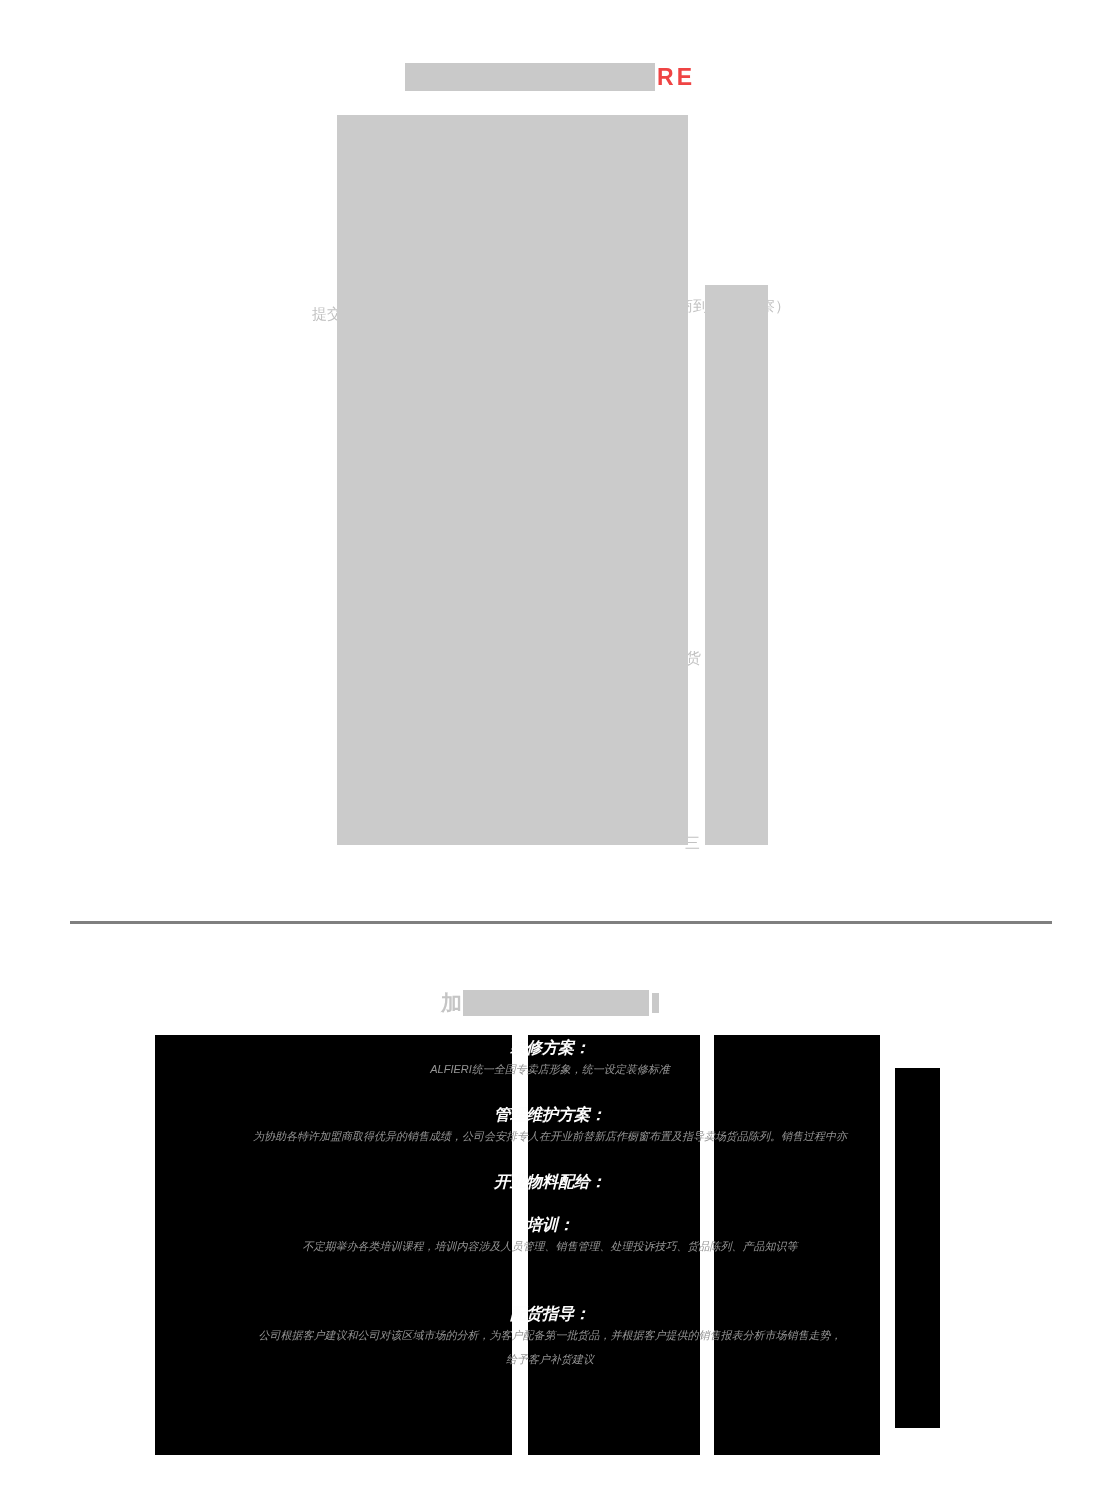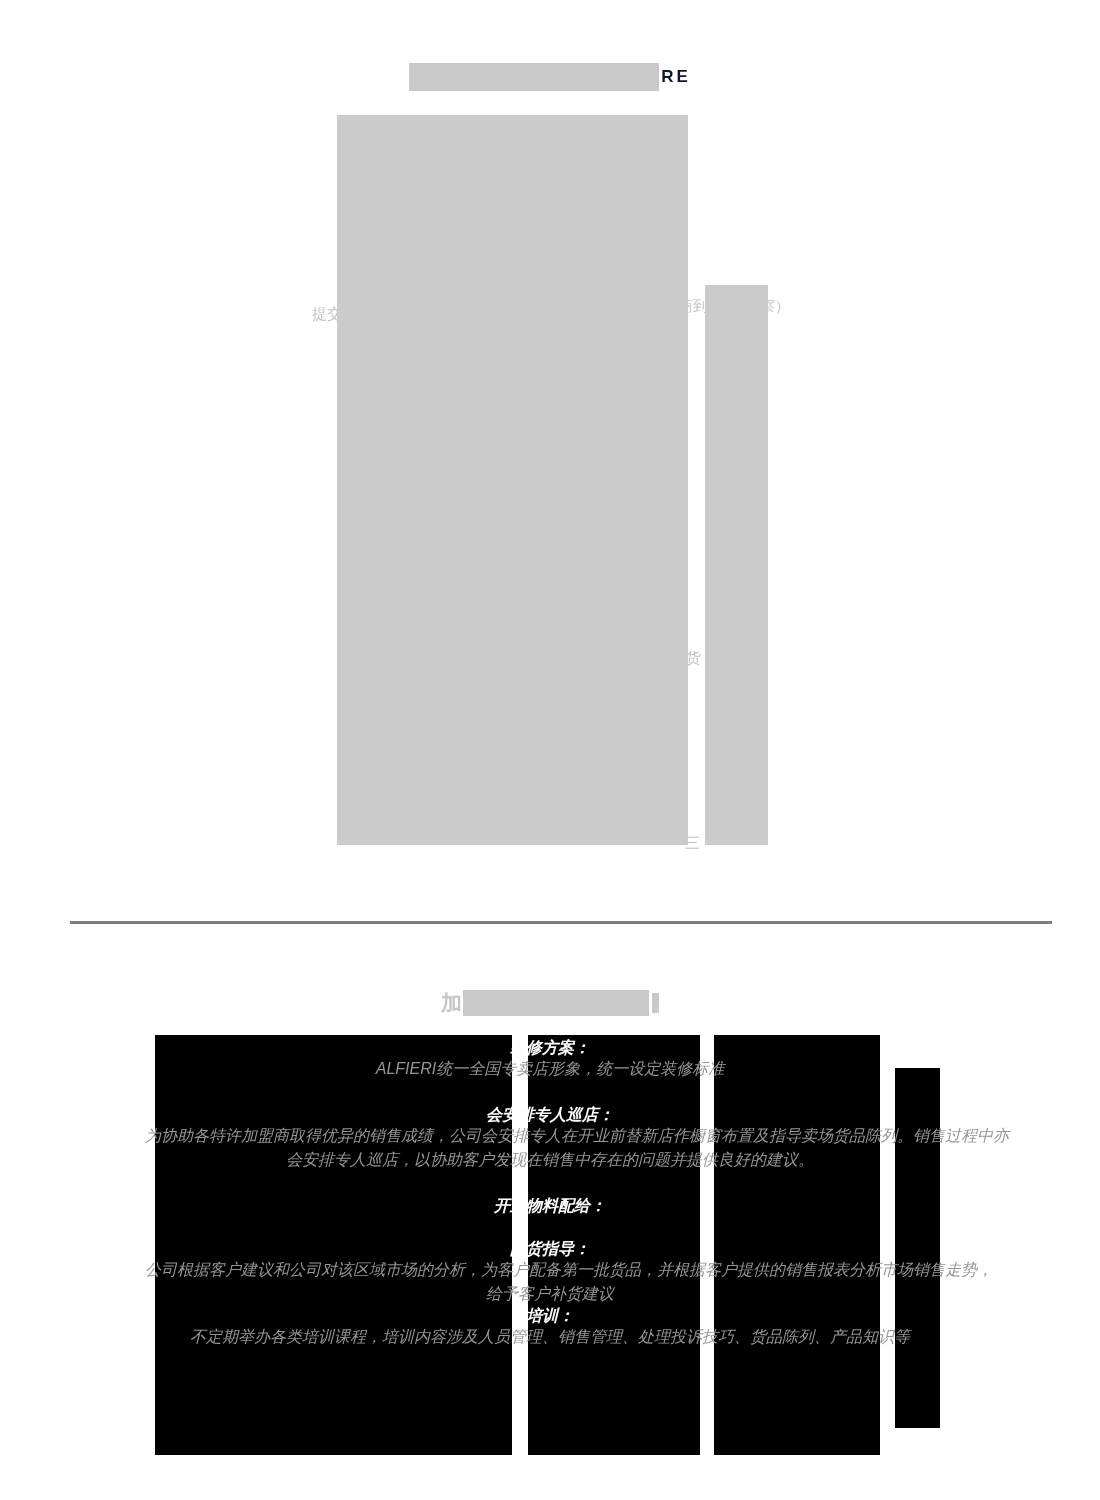--- a/index.html
+++ b/index.html
@@ -10,21 +10,21 @@
   }
   .abs{position:absolute;}
 
   
   .top-title-row{
     top:60px;left:0;width:1100px;height:34px;
     display:flex;justify-content:center;align-items:center;
   }
   .title-rect{width:250px;height:28px;background:#c9c9c9;}
   .title-tail{
-    font-size:17px;font-weight:bold;color:#0f172a;
+    font-size:23px;font-weight:bold;color:#ef4444;
     letter-spacing:3px;margin-left:2px;line-height:28px;
   }
   .img-ph{background:#cbcbcb;z-index:2;}
   .ph-large{left:337px;top:115px;width:351px;height:730px;}
   .ph-small{left:705px;top:285px;width:63px;height:560px;}
   .frag{
     z-index:1;font-size:15px;color:#c2c2c2;white-space:nowrap;line-height:18px;
   }
   .frag-a-left{left:312px;top:297px;margin-top:8px;}
   .frag-a-mid{left:678px;top:297px;}
@@ -51,21 +51,21 @@
   .side-black-bar{left:895px;top:1068px;width:45px;height:360px;background:#000000;z-index:1;}
 
   .support-text{
     left:145px;top:1035px;width:810px;z-index:3;
     text-align:center;padding-top:3px;
   }
   .support-sec{margin:0 0 24px 0;font-style:italic;}
   .support-sec .sec-heading{
     font-size:16px;font-weight:bold;color:#fdfdfd;line-height:19px;
   }
-  .support-sec .sec-body{font-size:16px;color:#959595;}
+  .support-sec .sec-body{font-size:11px;color:#959595;}
   .support-sec .sec-body div{line-height:24px;white-space:nowrap;}
   .sec-gap-large{margin-bottom:46px;}
   .sec-last{margin-bottom:0;}
 </style>
 </head>
 <body>
 
 <div class="abs top-title-row">
   <div class="title-rect"></div>
   <span class="title-tail">RE</span>
@@ -96,39 +96,38 @@
 <div class="abs support-text">
 
   <div class="support-sec">
     <div class="sec-heading">装修方案：</div>
     <div class="sec-body">
         <div>ALFIERI统一全国专卖店形象，统一设定装修标准</div>
       </div>
   </div>
 
   <div class="support-sec">
-    <div class="sec-heading">会安排专人巡店：</div>
+    <div class="sec-heading">管理维护方案：</div>
     <div class="sec-body">
         <div>为协助各特许加盟商取得优异的销售成绩，公司会安排专人在开业前替新店作橱窗布置及指导卖场货品陈列。销售过程中亦</div>
-        <div>会安排专人巡店，以协助客户发现在销售中存在的问题并提供良好的建议。</div>
       </div>
   </div>
 
   <div class="support-sec">
     <div class="sec-heading">开业物料配给：</div>
+  </div>
+
+  <div class="support-sec sec-gap-large">
+    <div class="sec-heading">培训：</div>
+    <div class="sec-body">
+        <div>不定期举办各类培训课程，培训内容涉及人员管理、销售管理、处理投诉技巧、货品陈列、产品知识等</div>
+      </div>
   </div>
 
   <div class="support-sec sec-last">
     <div class="sec-heading">配货指导：</div>
     <div class="sec-body">
         <div>公司根据客户建议和公司对该区域市场的分析，为客户配备第一批货品，并根据客户提供的销售报表分析市场销售走势，</div>
         <div>给予客户补货建议</div>
       </div>
   </div>
 
-  <div class="support-sec sec-gap-large">
-    <div class="sec-heading">培训：</div>
-    <div class="sec-body">
-        <div>不定期举办各类培训课程，培训内容涉及人员管理、销售管理、处理投诉技巧、货品陈列、产品知识等</div>
-      </div>
-  </div>
-
 </div>
 
 </body></html>

